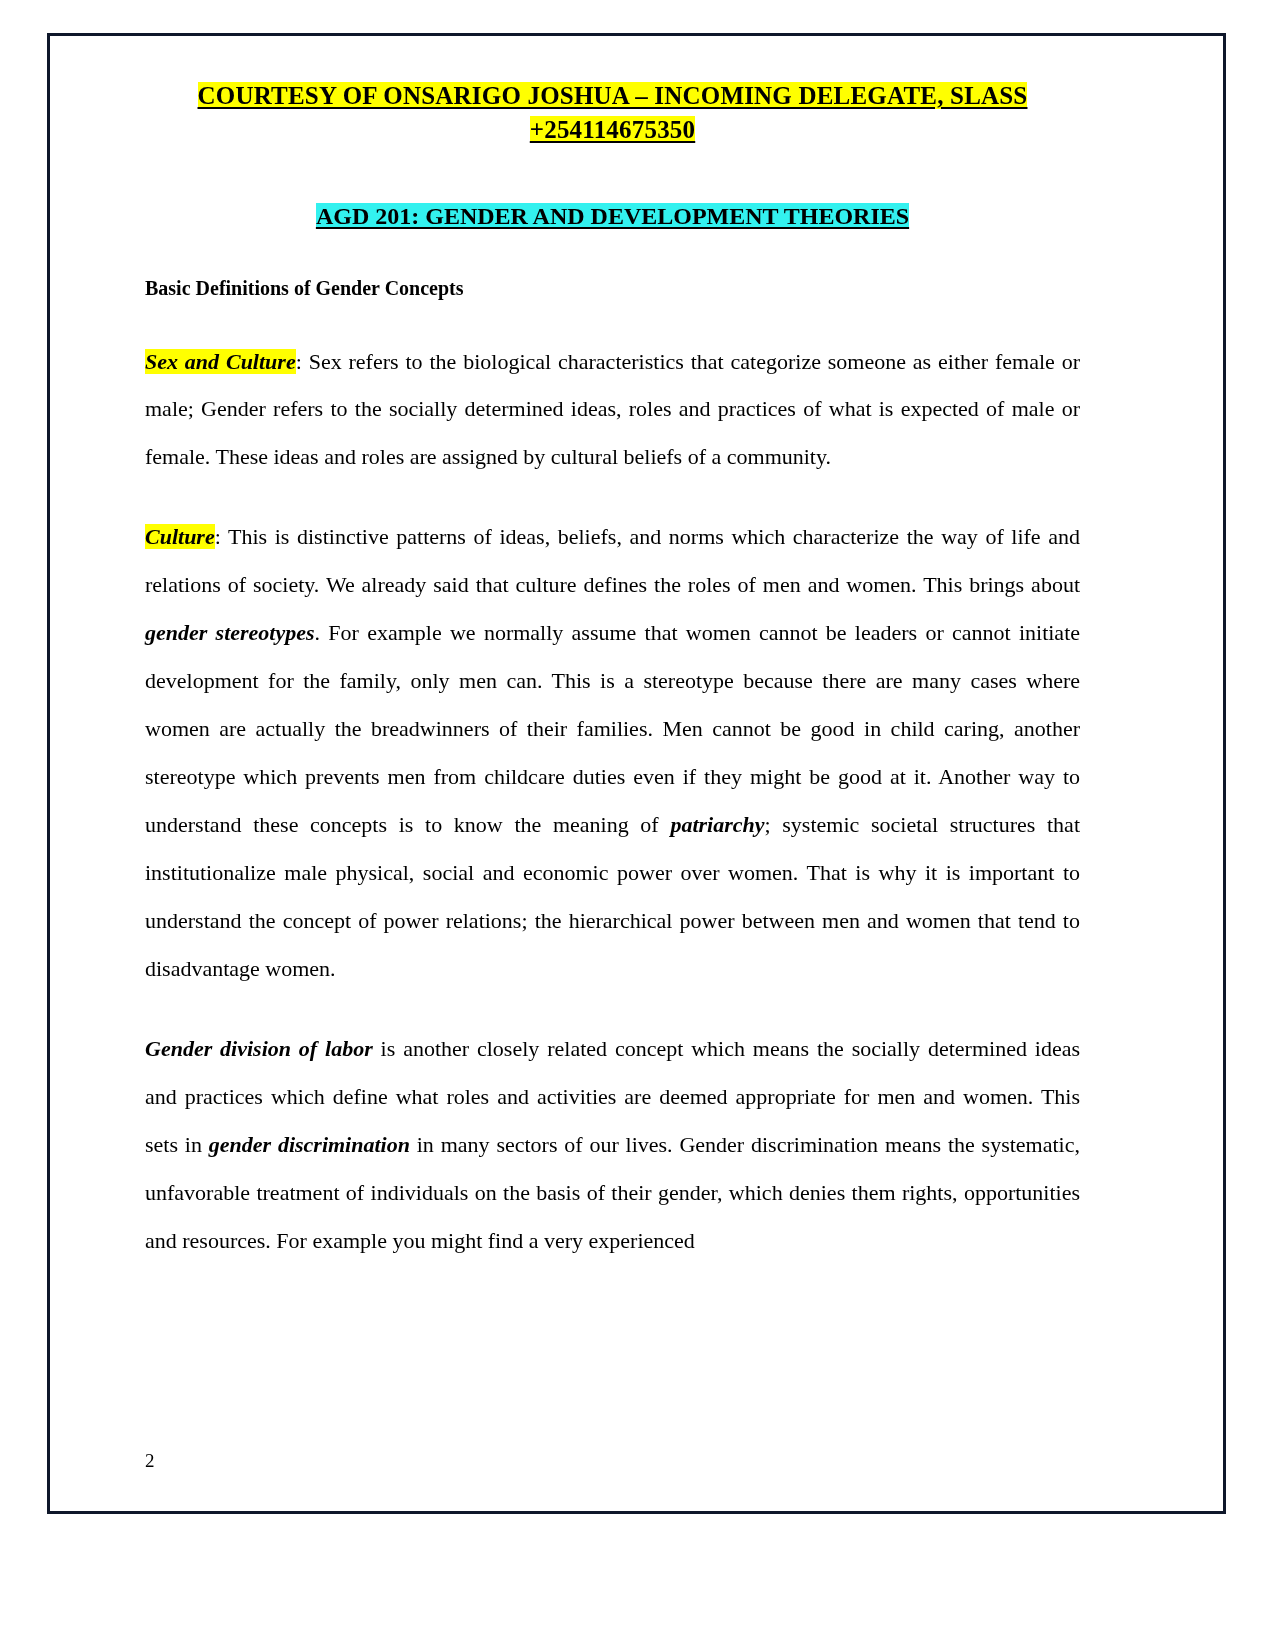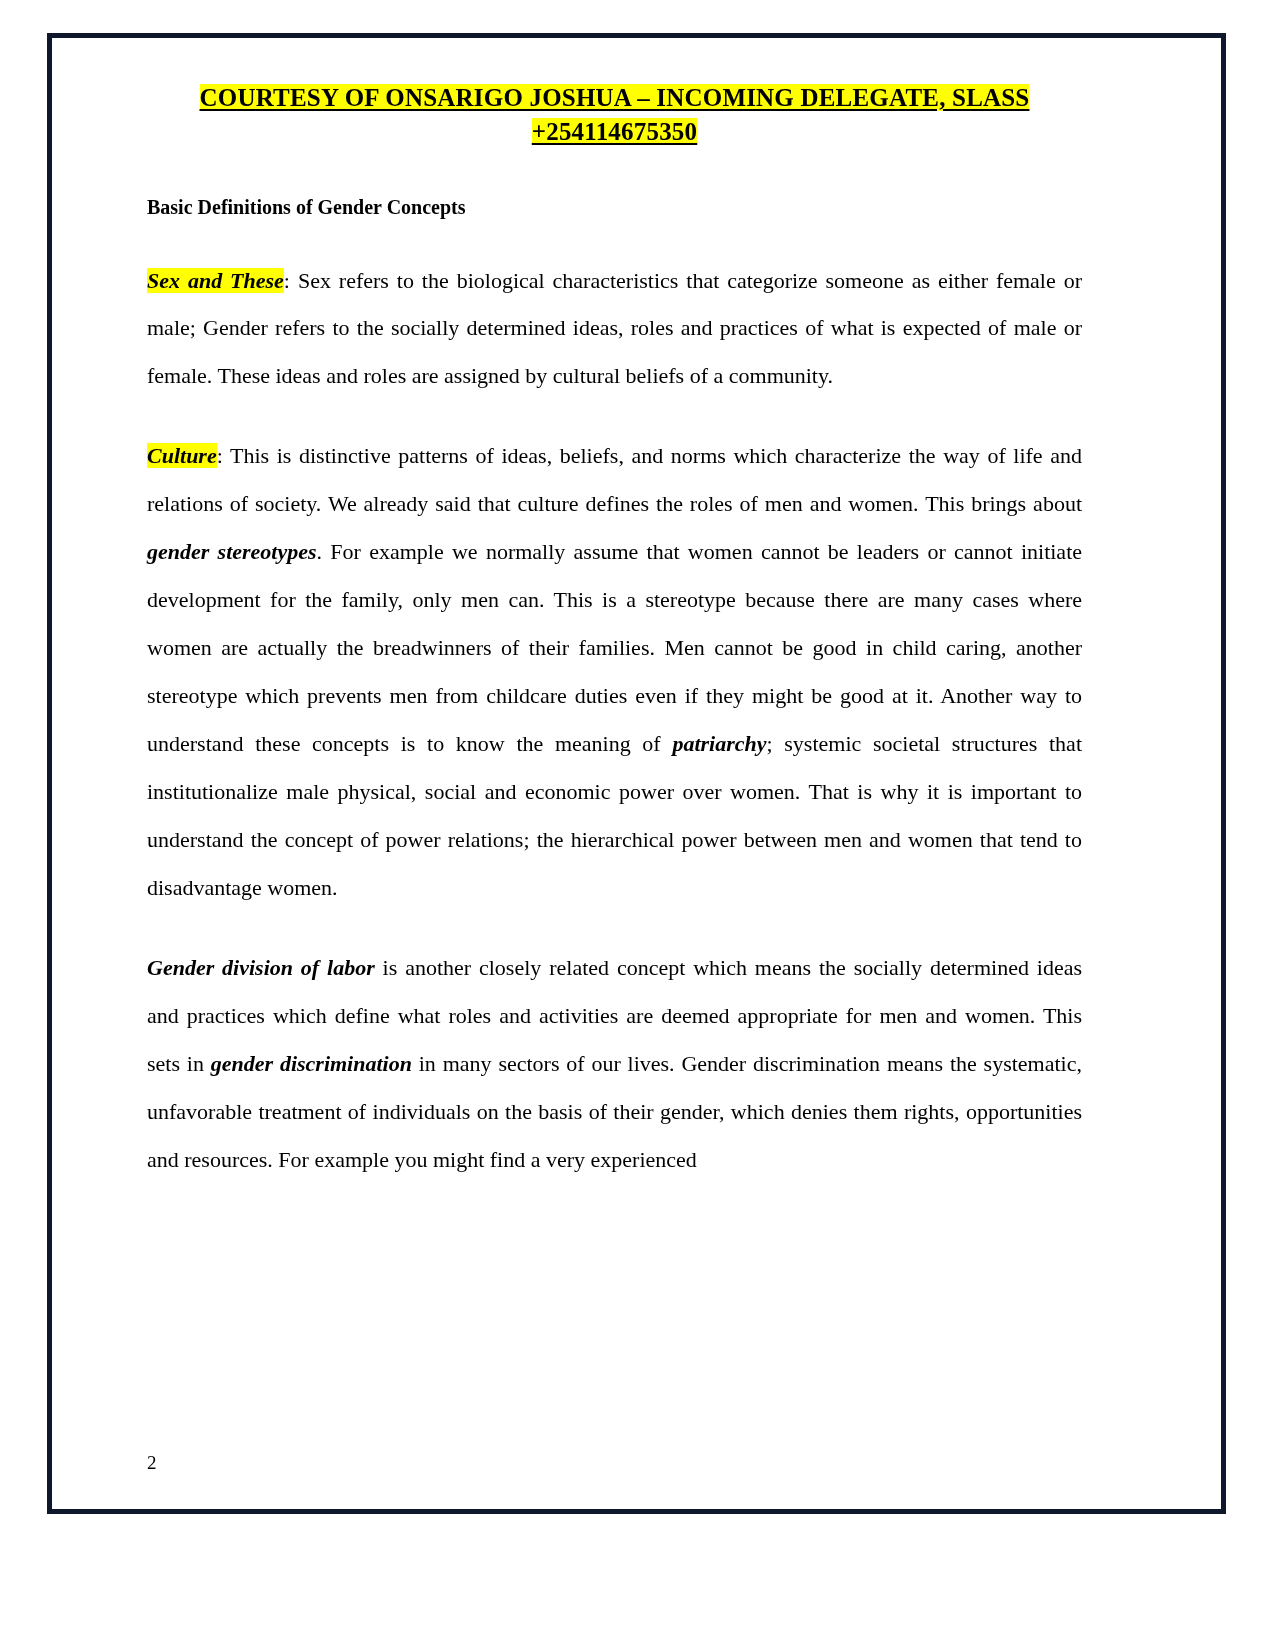--- a/index.html
+++ b/index.html
@@ -12,21 +12,21 @@
     height: 1650px;
     font-family: "Liberation Serif", "DejaVu Serif", serif;
     color: #000000;
   }
   .page {
     position: absolute;
     left: 47px;
     top: 33px;
     width: 1179px;
     height: 1481px;
-    border: 5px solid #0f172a;
+    border: 3px solid #0f172a;
     box-sizing: border-box;
     background: #ffffff;
     overflow: hidden;
   }
   .content {
     position: absolute;
     left: 95px;
     top: 43px;
     width: 935px;
   }
@@ -84,25 +84,28 @@
 
 <div class="page">
 
   <div class="content">
 
     <div class="hdr">
       <span class="hl">COURTESY OF ONSARIGO JOSHUA – INCOMING DELEGATE, SLASS</span><br>
       <span class="hl">+254114675350</span>
     </div>
 
+    <div class="title">
+      <span class="hl">AGD 201: GENDER AND DEVELOPMENT THEORIES</span>
+    </div>
 
     <div class="subhead">Basic Definitions of Gender Concepts</div>
 
     <p class="body" style="margin-top:38px;">
-      <span class="lead-hl">Sex and These</span><span>: Sex refers to the biological characteristics that categorize someone as either female or male; Gender refers to the socially determined ideas, roles and practices of what is expected of male or female. These ideas and roles are assigned by cultural beliefs of a community.</span>
+      <span class="lead-hl">Sex and Culture</span><span>: Sex refers to the biological characteristics that categorize someone as either female or male; Gender refers to the socially determined ideas, roles and practices of what is expected of male or female. These ideas and roles are assigned by cultural beliefs of a community.</span>
     </p>
 
     <p class="body" style="margin-top:32px;">
       <span class="lead-hl">Culture</span><span>: This is distinctive patterns of ideas, beliefs, and norms which characterize the way of life and relations of society. We already said that culture defines the roles of men and women. This brings about </span><span class="bi">gender stereotypes</span><span>. For example we normally assume that women cannot be leaders or cannot initiate development for the family, only men can. This is a stereotype because there are many cases where women are actually the breadwinners of their families. Men cannot be good in child caring, another stereotype which prevents men from childcare duties even  if they might be good at it. Another way to understand these concepts is to know the meaning of </span><span class="b">patriarchy</span><span>; systemic societal structures that institutionalize male physical, social and economic power over women. That is why it is important to understand the concept of power relations; the hierarchical power between men and women that tend to disadvantage women.</span>
     </p>
 
     <p class="body" style="margin-top:32px;">
       <span class="bi">Gender division of labor</span><span> is another closely related concept which means the socially determined ideas and practices which define what roles and activities are deemed appropriate for men and women. This sets in </span><span class="b">gender discrimination</span><span> in many sectors of our lives. Gender discrimination means the systematic, unfavorable treatment of individuals on the basis of their gender, which denies them rights, opportunities and resources. For example you might find a very experienced</span>
     </p>
 

